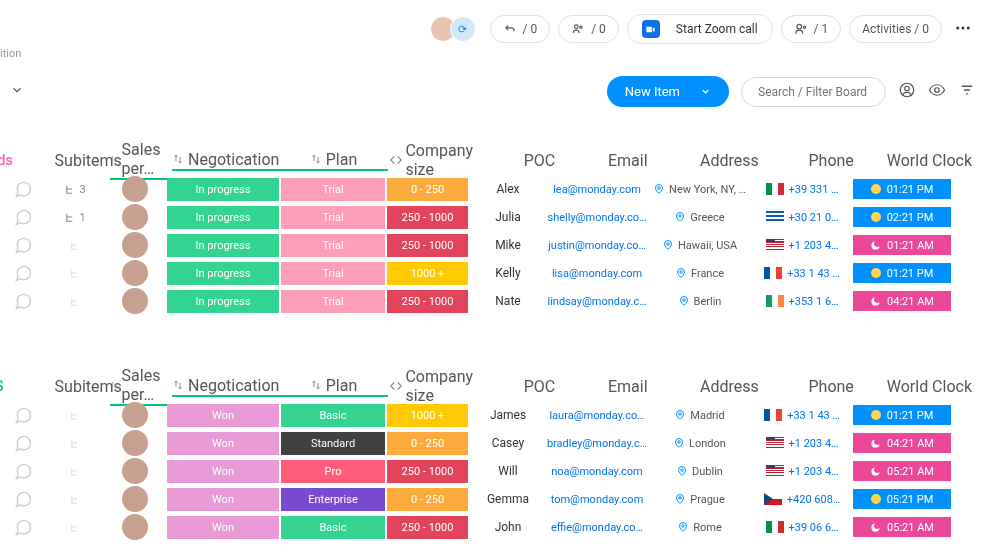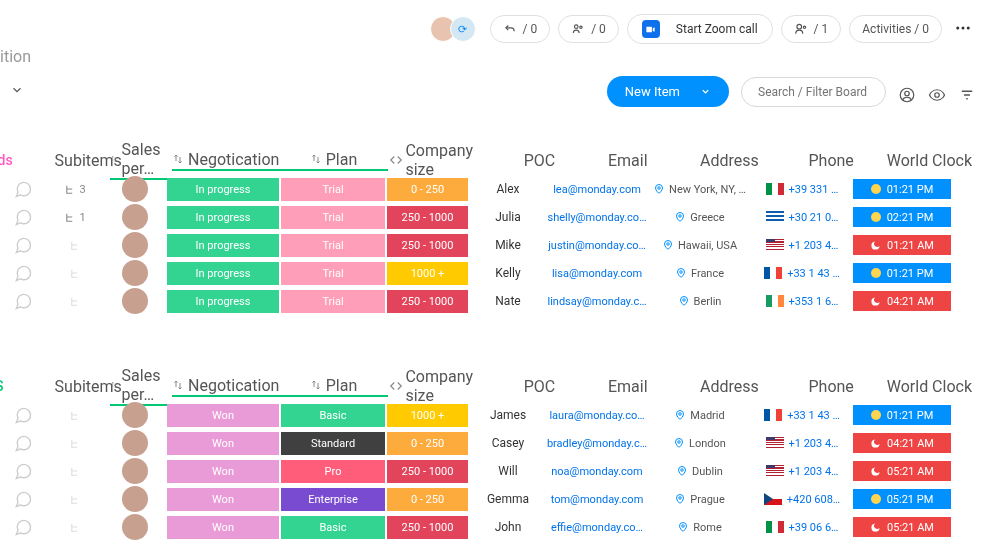--- a/index.html
+++ b/index.html
@@ -8,23 +8,23 @@
 .avatar-pair{display:flex;align-items:center;margin-right:6px}
 .avatar-pair .av{width:26px;height:26px;border-radius:50%;background:#e8c4b0;border:1px solid #fff;margin-left:-6px}
 .avatar-pair .av2{background:#d4e8f4;display:flex;align-items:center;justify-content:center;color:#0085ff;font-size:11px}
 .pill{border:1px solid #e0e0e0;border-radius:18px;padding:6px 12px;display:flex;align-items:center;gap:6px;color:#555;font-size:12px;cursor:pointer}
 .pill svg{width:14px;height:14px}
 .zoom-btn{border-radius:18px;border:1px solid #e0e0e0;padding:5px 14px;display:flex;align-items:center;gap:16px;cursor:pointer}
 .zoom-ico{width:18px;height:18px;border-radius:4px;background:#0e71eb;display:flex;align-items:center;justify-content:center}
 .zoom-ico svg{width:11px;height:11px;fill:#fff}
 .dots{cursor:pointer;padding:4px}
 .dots svg{width:18px;height:18px}
-.breadcrumb-tail{position:absolute;top:47px;left:0px;color:#999;font-size:16px}
+.breadcrumb-tail{position:absolute;top:47px;left:0px;color:#999;font-size:11px}
 .chev{position:absolute;top:83px;left:10px;cursor:pointer}
-.scndbar{position:absolute;top:76px;right:12px;display:flex;align-items:flex-end;gap:12px}
+.scndbar{position:absolute;top:76px;right:12px;display:flex;align-items:center;gap:12px}
 .newitem{background:#0091ff;color:#fff;border-radius:18px;padding:8px 18px;display:flex;align-items:center;gap:20px;cursor:pointer;font-size:13px}
 .newitem svg{width:11px;height:11px;fill:#fff}
 .search{border:1px solid #d8d8d8;border-radius:18px;padding:7px 16px;width:145px;color:#aaa;font-size:12px;background:#fff}
 .icobtn{cursor:pointer;color:#555}
 .icobtn svg{width:18px;height:18px}
 .grp-title{position:absolute;font-size:14px;font-weight:500}
 .grp-title.leads{top:152px;left:-10px;color:#ff5ac4}
 .grp-title.deals{top:378px;left:-5px;color:#00c875}
 .hdr-row{position:absolute;left:0;right:10px;display:flex;color:#555;font-size:16px;align-items:center;height:30px}
 .col{display:flex;align-items:center;justify-content:center}
@@ -56,21 +56,21 @@
 .plan{width:104px}
 .size{width:81px}
 .poc{width:78px;justify-content:center;color:#333;display:flex;align-items:center}
 .email{width:100px;justify-content:center;color:#0073ea;display:flex;align-items:center;font-size:11px;overflow:hidden;white-space:nowrap}
 .addr{width:105px;justify-content:center;color:#555;display:flex;align-items:center;gap:4px;font-size:11px}
 .addr svg{width:12px;height:12px;color:#0091ff;flex-shrink:0}
 .phone{width:100px;justify-content:center;color:#0073ea;display:flex;align-items:center;gap:5px;font-size:11px}
 .flag{width:18px;height:12px;display:inline-block;flex-shrink:0}
 .clock{width:98px;height:20px;display:flex;align-items:center;justify-content:center;gap:6px;color:#fff;font-size:11px;margin:0 1px}
 .clock.day{background:#0091ff}
-.clock.night{background:#ef4444}
+.clock.night{background:#ec4899}
 .clock .sun{width:10px;height:10px;border-radius:50%;background:#ffd54f}
 .clock .moon{width:11px;height:11px}
 .flag-it{background:linear-gradient(90deg,#009246 33%,#fff 33% 66%,#ce2b37 66%)}
 .flag-gr{background:repeating-linear-gradient(#0d5eaf,#0d5eaf 2px,#fff 2px,#fff 4px)}
 .flag-us{background:linear-gradient(#3c3b6e 50%,transparent 50%) 0 0/9px 6px no-repeat,repeating-linear-gradient(#b22234,#b22234 1.2px,#fff 1.2px,#fff 2.4px)}
 .flag-fr{background:linear-gradient(90deg,#0055a4 33%,#fff 33% 66%,#ef4135 66%)}
 .flag-ie{background:linear-gradient(90deg,#169b62 33%,#fff 33% 66%,#ff883e 66%)}
 .flag-cz{background:linear-gradient(#fff 50%,#d7141a 50%);position:relative}
 .flag-cz::before{content:"";position:absolute;left:0;top:0;border-style:solid;border-width:6px 0 6px 9px;border-color:transparent transparent transparent #11457e}
 </style>

